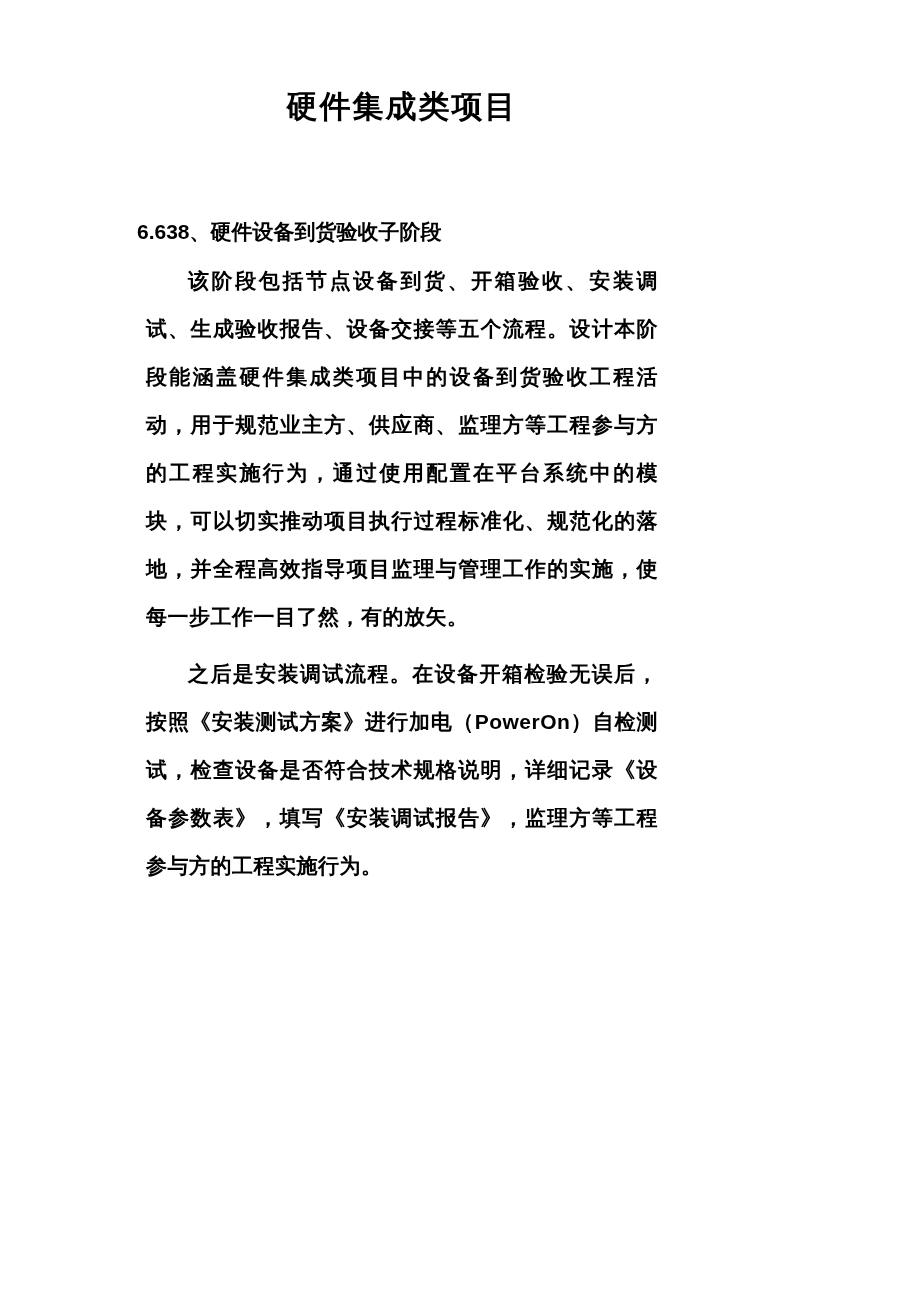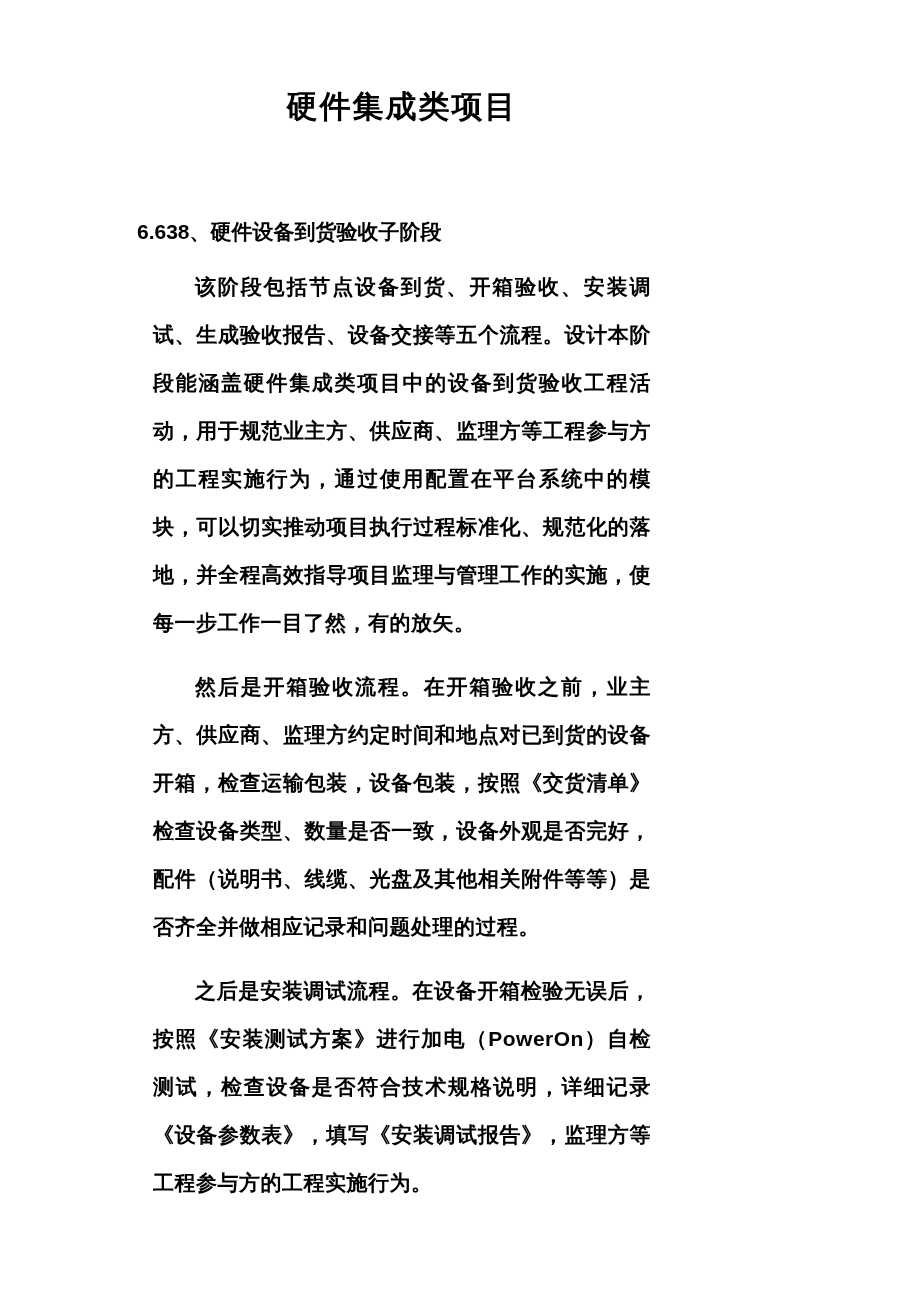--- a/index.html
+++ b/index.html
@@ -25,21 +25,21 @@
     text-align: center;
     letter-spacing: 2px;
   }
   .section-heading {
     margin: 88px 0 10px 0;
     font-size: 21px;
     line-height: 30px;
     font-weight: 600;
   }
   .para {
-    margin: 16px;
+    margin: 9px;
     font-size: 21px;
     line-height: 48px;
     font-weight: 600;
     text-align: justify;
     text-justify: inter-ideograph;
     text-indent: 2em;
     letter-spacing: 0.5px;
     word-break: break-all;
   }
 </style>
@@ -47,16 +47,15 @@
 <body>
 
 <div class="page">
   <h1 class="doc-title">硬件集成类项目</h1>
 
   <h2 class="section-heading">6.638、硬件设备到货验收子阶段</h2>
 
   <p class="para">该阶段包括节点设备到货、开箱验收、安装调试、生成验收报告、设备交接等五个流程。设计本阶段能涵盖硬件集成类项目中的设备到货验收工程活动，用于规范业主方、供应商、监理方等工程参与方的工程实施行为，通过使用配置在平台系统中的模块，可以切实推动项目执行过程标准化、规范化的落地，并全程高效指导项目监理与管理工作的实施，使每一步工作一目了然，有的放矢。</p>
 
 
-  <p class="para">然后是开箱验收流程。在开箱验收之前，业主方、供应商、监理方约定时间和地点对已到货的设备开箱，检查运输包装，设备包装，按照《交货清单》检查设备类型、数量是否一致，设备外观是否完好，配件（说明书、线缆、光盘及其他相关附件等等）是否齐全并做相应记录和问题处理的过程。</p>
 
   <p class="para">之后是安装调试流程。在设备开箱检验无误后，按照《安装测试方案》进行加电（PowerOn）自检测试，检查设备是否符合技术规格说明，详细记录《设备参数表》，填写《安装调试报告》，监理方等工程参与方的工程实施行为。</p>
 </div>
 
 </body></html>

